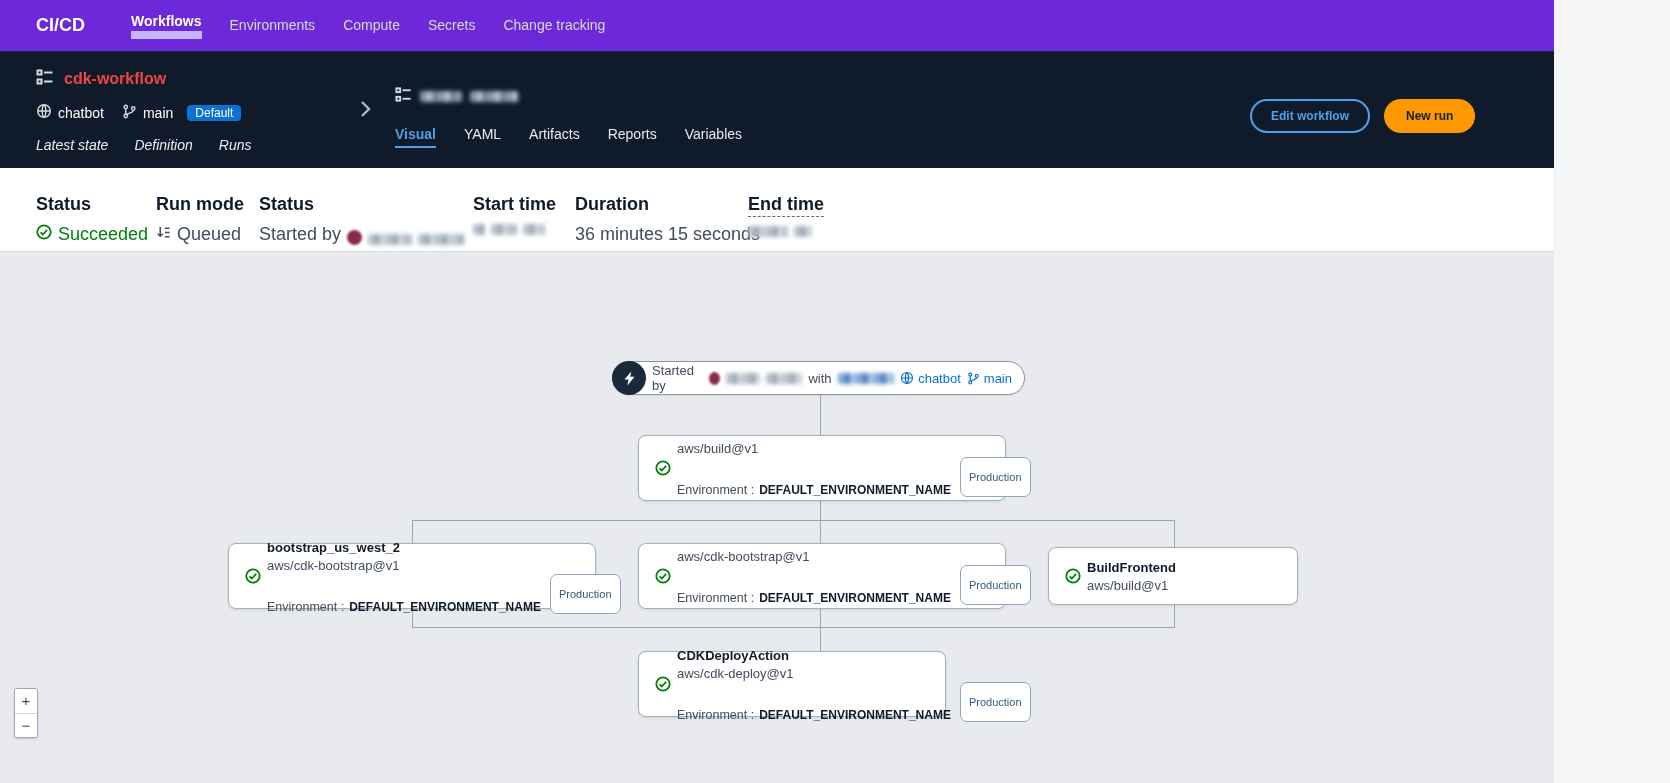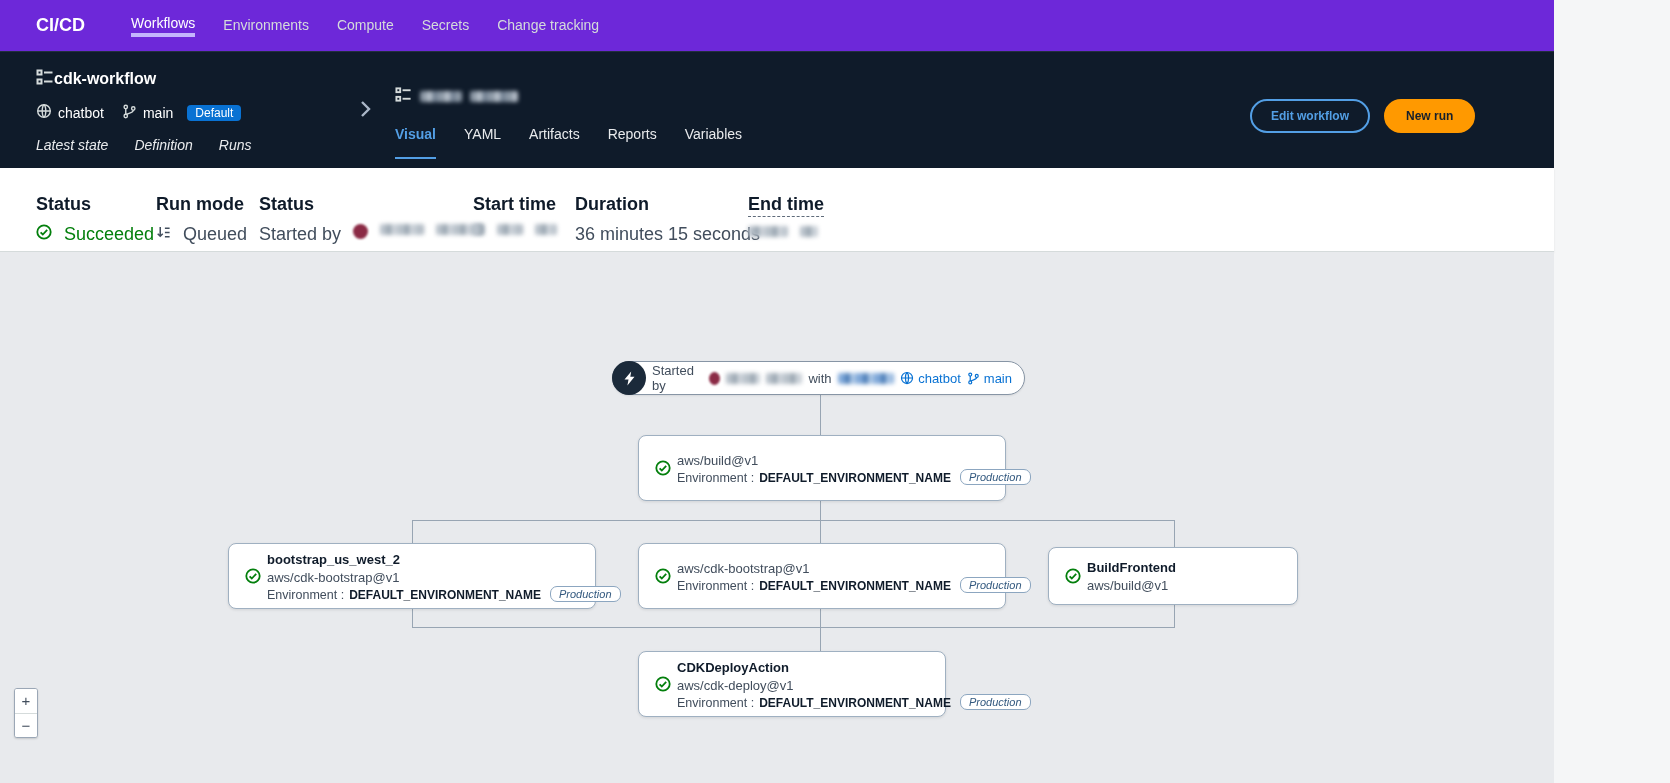--- a/index.html
+++ b/index.html
@@ -4,49 +4,49 @@
 <style>
   * { box-sizing: border-box; }
   html,body { margin:0; padding:0; background:#f5f6f7; font-family:"Liberation Sans", sans-serif; }
   .app { width:1554px; position:relative; background:#fff; }
 
   
   .topnav { height:52px; background:#6d28d9; display:flex; align-items:center; padding:0 36px; border-bottom:1px solid #232f3e; }
   .brand { color:#fff; font-weight:bold; font-size:18px; margin-right:46px; }
   .topnav-items { display:flex; gap:28px; align-items:center; }
   .topnav-item { color:#d5dbdb; font-size:14px; cursor:pointer; padding-bottom:2px; }
-  .topnav-item.active { color:#fff; border-bottom:4px solid #c4b5fd; }
+  .topnav-item.active { color:#fff; border-bottom:8px solid #c4b5fd;font-weight:bold; }
 
   
   .header { height:116px; background:#0f1b2a; position:relative; }
   .hdr-left { position:absolute; left:36px; top:16px; }
-  .wf-title-row { display:flex; align-items:center; color:#ffffff; }
+  .wf-title-row { display:flex; align-items:center; gap:10px; color:#ef4444; }
   .wf-name { font-size:16px; font-weight:bold; }
   .wf-meta-row { display:flex; align-items:center; gap:6px; margin-top:13px; color:#fff; font-size:14px; }
   .wf-meta-row .sep { width:6px; }
   .default-badge { background:#0972d3; color:#fff; font-size:12px; padding:1px 8px; border-radius:4px; margin-left:8px; }
   .wf-tabs { display:flex; gap:26px; margin-top:15px; font-size:14px; color:#e9ebed; }
   .wf-tabs span { cursor:pointer;font-style:italic; }
   .hdr-chevron { position:absolute; left:358px; top:46px; color:#aab7c8; }
   .hdr-mid { position:absolute; left:395px; top:34px; }
   .run-row { display:flex; align-items:center; gap:8px; color:#d5dbdb; }
   .run-tabs { display:flex; gap:28px; margin-top:19px; font-size:14px; color:#e9ebed; }
-  .run-tabs span { cursor:pointer; padding-bottom:15px; }
+  .run-tabs span { cursor:pointer; padding-bottom:4px; }
   .run-tabs .active { color:#539fe5; border-bottom:2px solid #539fe5; font-weight:bold; }
   .hdr-buttons { position:absolute; left:1250px; top:47px; display:flex; gap:14px; }
   .btn { height:34px; border-radius:17px; font-size:12px; font-weight:bold; cursor:pointer; font-family:"Liberation Sans", sans-serif; }
   .btn-secondary { background:transparent; border:2px solid #539fe5; color:#539fe5; padding:0 19px; }
   .btn-primary { background:#ff9900; border:2px solid #ff9900; color:#16202c; padding:0 20px; }
 
   
   .statusbar { height:84px; background:#fff; position:relative; border-bottom:1px solid #d5dbdb; box-shadow:0 1px 2px rgba(0,0,0,.08); }
   .field { position:absolute; top:26px; font-size:18px; }
   .field-label { font-weight:bold; color:#0f1b2a; }
   .field-label.tip { border-bottom:1px dashed #5f6b7a; padding-bottom:1px; cursor:help; }
-  .field-value { margin-top:9px; color:#414d5c; display:flex; align-items:flex-start; gap:12px; }
+  .field-value { margin-top:9px; color:#414d5c; display:flex; align-items:flex-end; gap:6px; }
   .success-text { color:#037f0c; }
 
   
   .redacted { display:inline-block; height:11px; border-radius:2px; vertical-align:middle;
     background:repeating-linear-gradient(90deg,#b7c0c9 0 7px,#97a3ae 7px 11px,#c9d0d7 11px 18px);
     filter:blur(2px); }
   .redacted.on-dark { background:repeating-linear-gradient(90deg,#8e9aa7 0 7px,#b9c2cc 7px 12px,#768495 12px 18px); }
   .redacted.blue { background:repeating-linear-gradient(90deg,#7fa8d9 0 7px,#4f7fb8 7px 12px,#a8c4e4 12px 18px); }
   .avatar-dot { display:inline-block; width:15px; height:15px; border-radius:50%; background:#8b2a45; filter:blur(1px); vertical-align:middle; }
 
@@ -61,22 +61,22 @@
     align-items:center; justify-content:center; margin-left:-1px; }
   .pill-link { color:#0972d3; display:flex; align-items:center; gap:4px; }
 
   .node { position:absolute; background:#fff; border:1px solid #9fb0c1; border-radius:8px;
     box-shadow:0 1px 3px rgba(0,0,0,.1); padding:10px 16px; display:flex; align-items:center; cursor:pointer; }
   .node-check { margin-right:6px; display:flex; }
   .node-title { font-size:13px; font-weight:bold; color:#0f1b2a; line-height:17px; }
   .node-action { font-size:13px; color:#414d5c; line-height:17px; margin-top:1px; }
   .node-env { font-size:12.5px; color:#414d5c; display:flex; align-items:flex-end; gap:5px; white-space:nowrap; }
   .node-env b { color:#0f1b2a; font-size:12px; }
-  .prod-badge { border:1px solid #8ca6c0; color:#33597f; background:#fff; font-size:11px; padding:1px 8px;
-    border-radius:7px; margin-left:4px;font-style:italic; }
+  .prod-badge { border:1px solid #8ca6c0; color:#33597f; background:#fff; font-size:11px; padding:13px 8px;
+    border-radius:7px; margin-left:4px; }
 
   .zoom-ctrl { position:absolute; left:14px; top:436px; width:24px; border:1px solid #9ba7b6; border-radius:3px;
     background:#fff; box-shadow:0 1px 2px rgba(0,0,0,.15); overflow:hidden; }
   .zoom-btn { width:100%; height:24px; background:#fff; border:none; font-size:15px; color:#414d5c; cursor:pointer;
     display:block; line-height:22px; padding:0; font-family:"Liberation Sans", sans-serif; }
   .zoom-btn + .zoom-btn { border-top:1px solid #d5dbdb; }
 </style>
 </head>
 <body>
 

